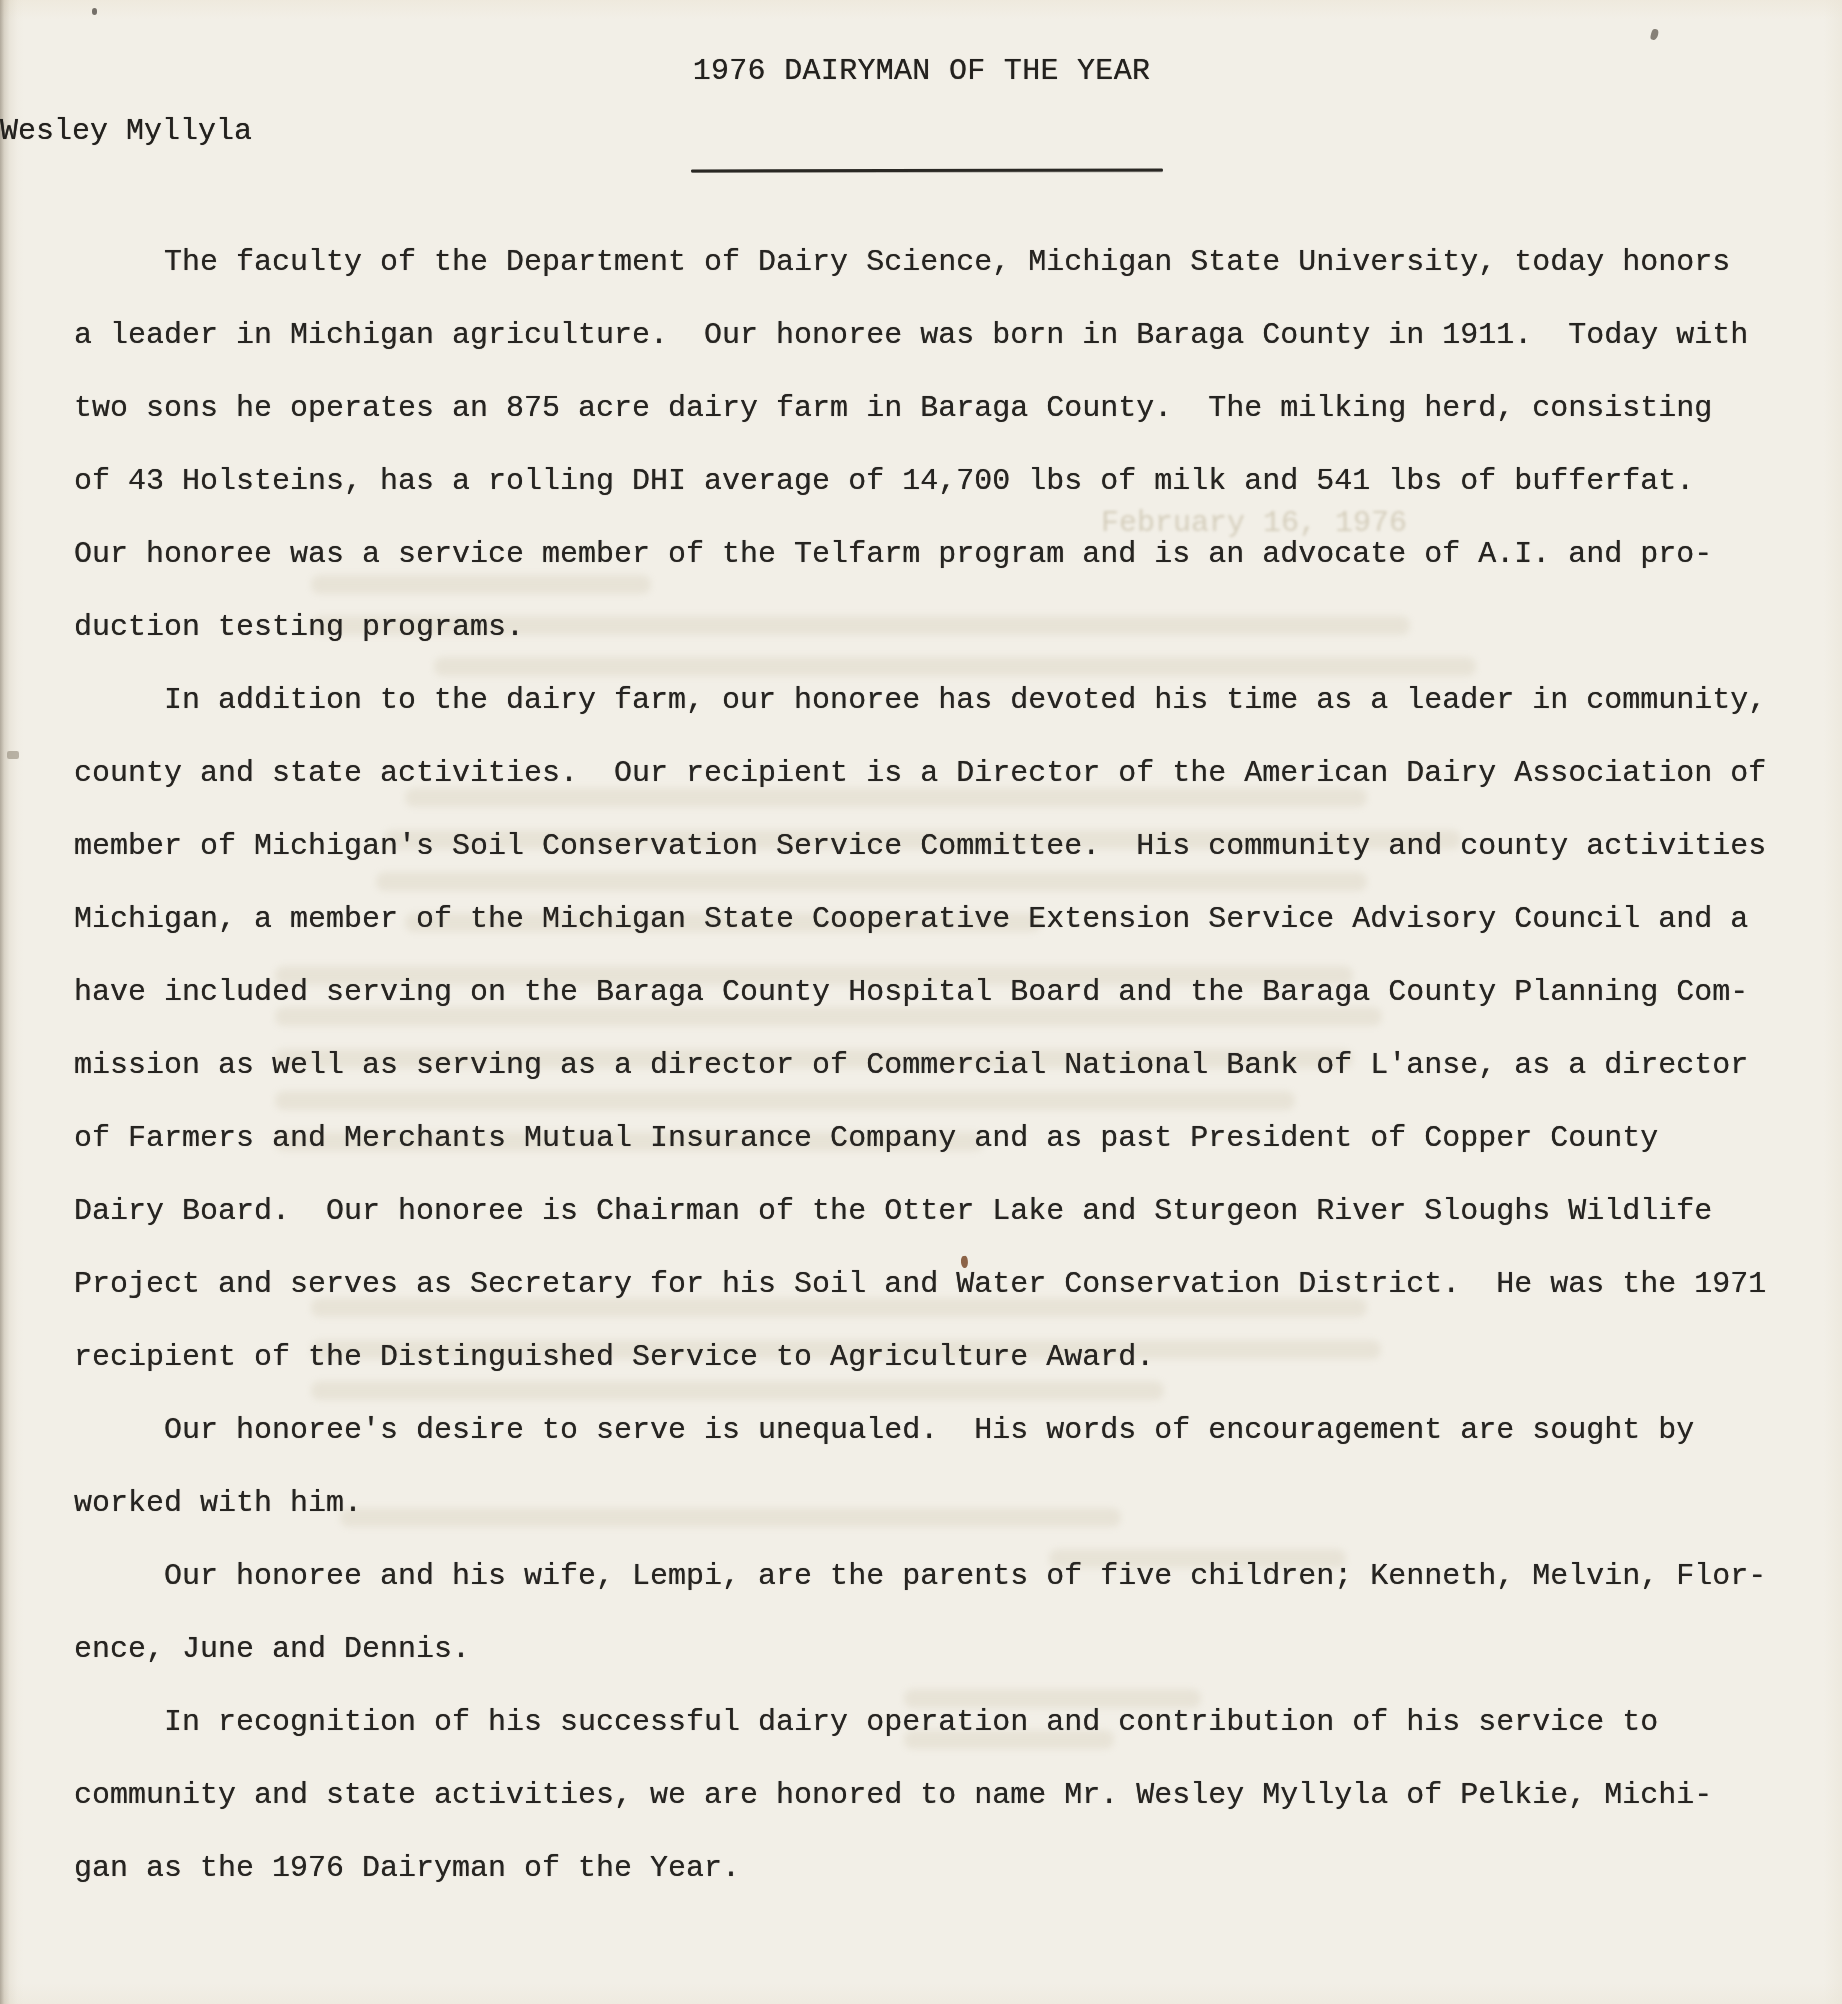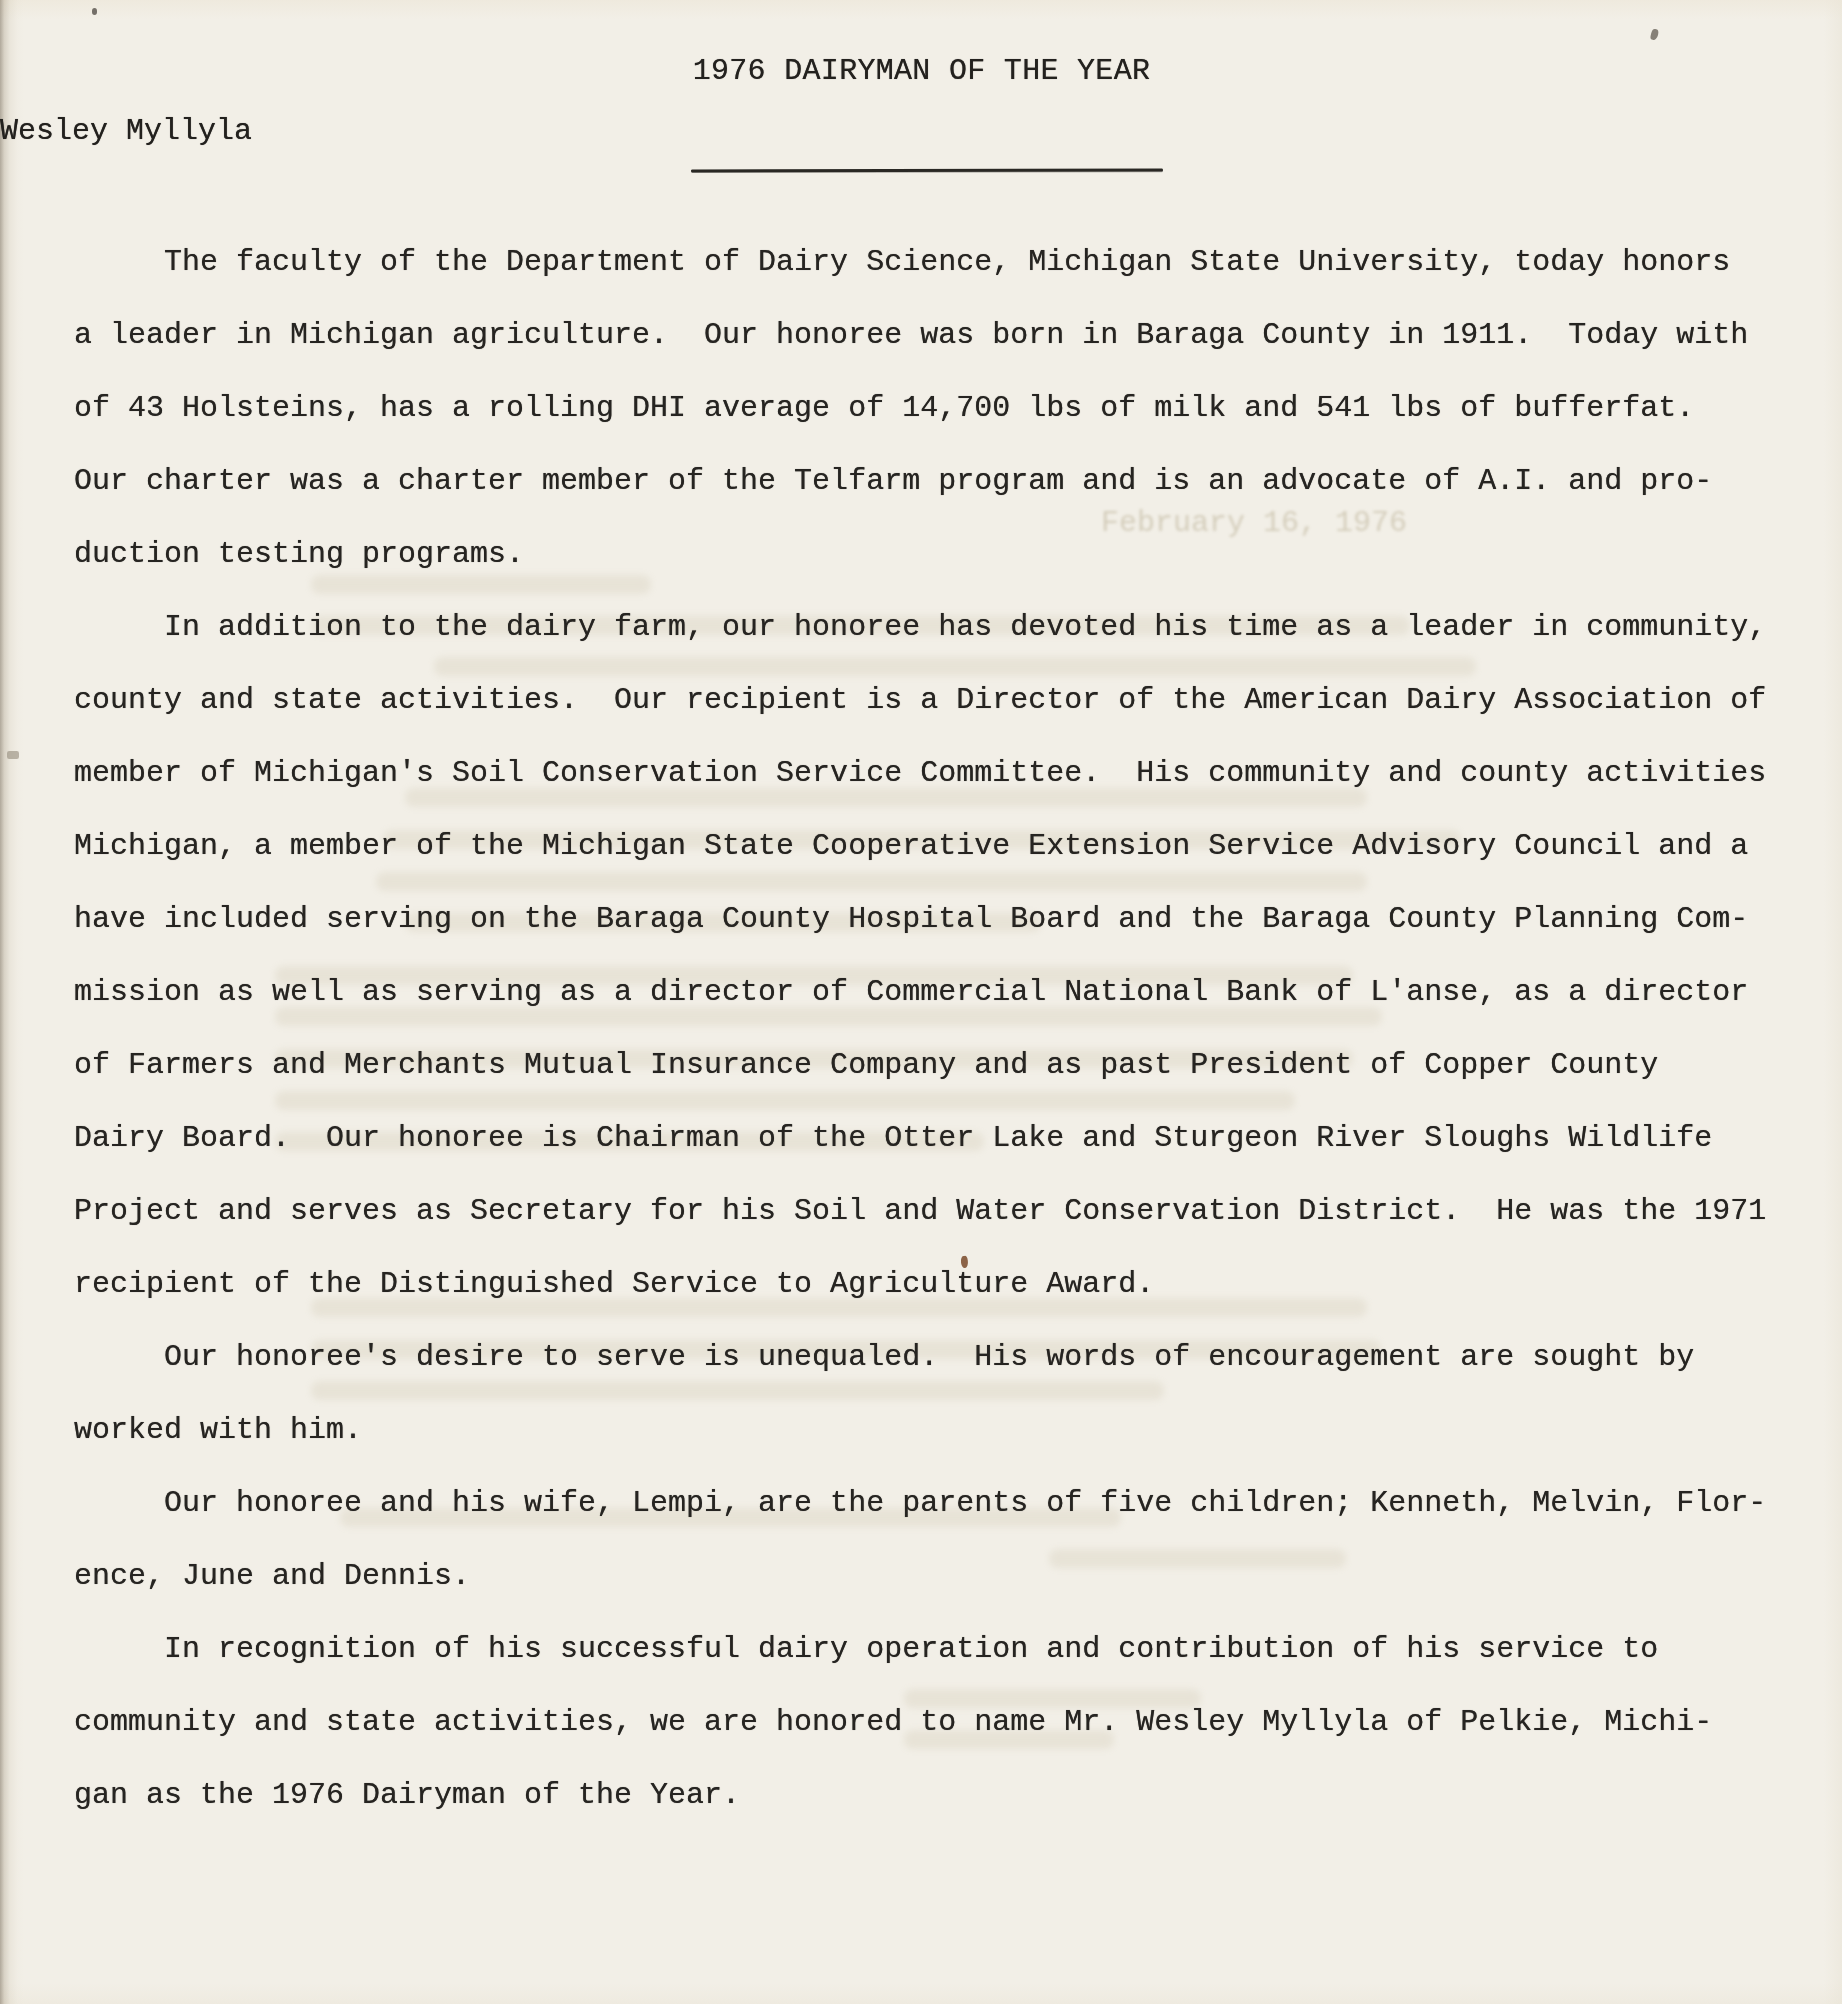--- a/index.html
+++ b/index.html
@@ -147,22 +147,23 @@
 
   <div class="title-block">
     <div class="doc-title">1976 DAIRYMAN OF THE YEAR</div>
     <div class="doc-subtitle">Wesley Myllyla</div>
     <div class="title-rule"></div>
   </div>
 
   <div class="doc-body" id="bodyLines">
       <div class="tl">     The faculty of the Department of Dairy Science, Michigan State University, today honors</div>
       <div class="tl">a leader in Michigan agriculture.  Our honoree was born in Baraga County in 1911.  Today with</div>
+      <div class="tl">two sons he operates an 875 acre dairy farm in Baraga County.  The milking herd, consisting</div>
       <div class="tl">of 43 Holsteins, has a rolling DHI average of 14,700 lbs of milk and 541 lbs of bufferfat.</div>
-      <div class="tl">Our charter was a charter member of the Telfarm program and is an advocate of A.I. and pro-</div>
+      <div class="tl">Our honoree was a service member of the Telfarm program and is an advocate of A.I. and pro-</div>
       <div class="tl">duction testing programs.</div>
       <div class="tl">     In addition to the dairy farm, our honoree has devoted his time as a leader in community,</div>
       <div class="tl">county and state activities.  Our recipient is a Director of the American Dairy Association of</div>
       <div class="tl">member of Michigan's Soil Conservation Service Committee.  His community and county activities</div>
       <div class="tl">Michigan, a member of the Michigan State Cooperative Extension Service Advisory Council and a</div>
       <div class="tl">have included serving on the Baraga County Hospital Board and the Baraga County Planning Com-</div>
       <div class="tl">mission as well as serving as a director of Commercial National Bank of L'anse, as a director</div>
       <div class="tl">of Farmers and Merchants Mutual Insurance Company and as past President of Copper County</div>
       <div class="tl">Dairy Board.  Our honoree is Chairman of the Otter Lake and Sturgeon River Sloughs Wildlife</div>
       <div class="tl">Project and serves as Secretary for his Soil and Water Conservation District.  He was the 1971</div>

